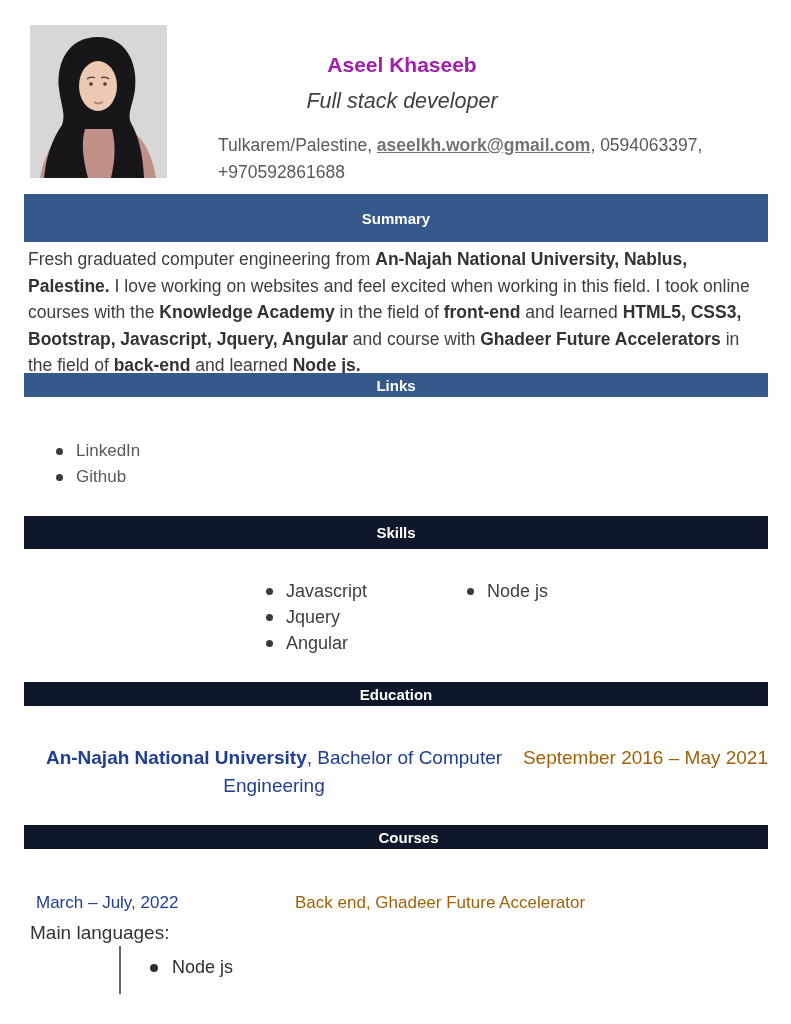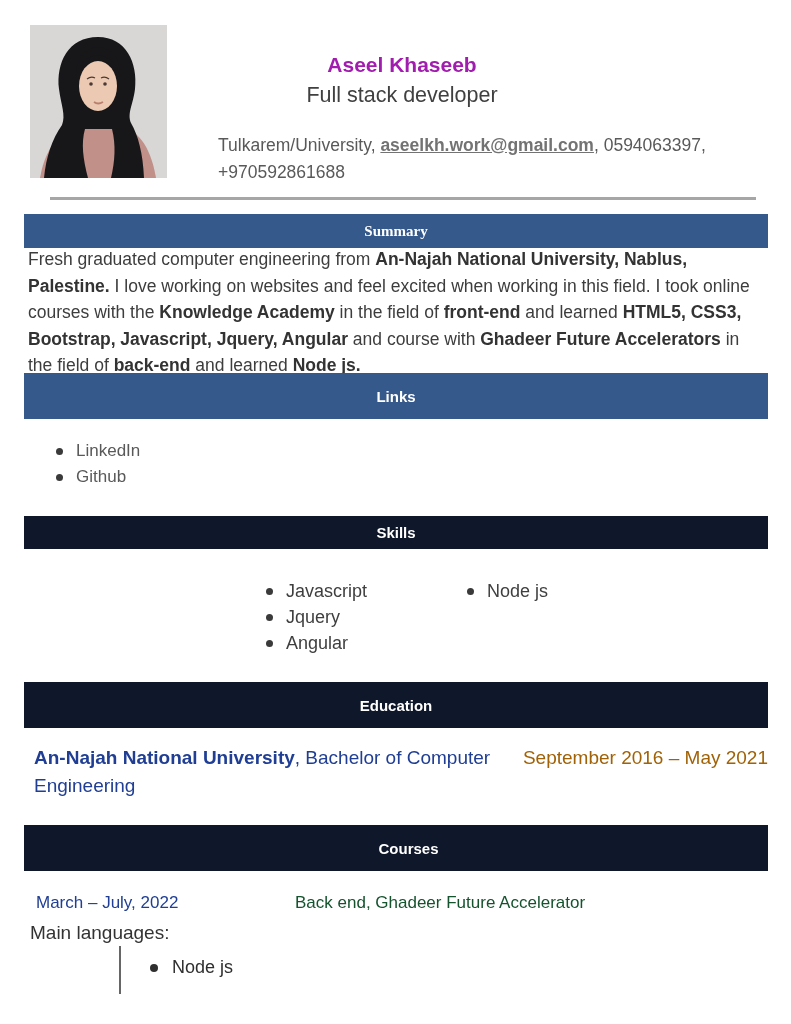--- a/index.html
+++ b/index.html
@@ -16,42 +16,42 @@
   
   .photo {
     position: absolute; left: 30px; top: 25px;
     width: 137px; height: 153px; overflow: hidden;
   }
   .head-block {
     position: absolute; left: 218px; top: 52px; width: 368px;
     text-align: center;
   }
   .name { font-size: 21px; font-weight: 700; color: #a21caf; line-height: 26px; }
-  .job-title { font-size: 21.5px; font-weight: 400; color: #404040; line-height: 28px; margin-top: 3px; }
+  .job-title { font-size: 21.5px; font-weight: 400; color: #404040; line-height: 28px; margin-top: 9px; font-style: italic; }
   .contact {
     position: absolute; left: 218px; top: 132px; width: 534px;
     font-size: 17.5px; line-height: 27px; color: #595959;
   }
   .contact a.email {
     color: #737373; font-weight: 700; text-decoration: underline; cursor: pointer;
   }
   .rule {
     position: absolute; left: 50px; top: 197px; width: 706px; height: 3px;
     background: #a6a6a6;
   }
 
   
   .bar {
-    position: absolute; left: 24px; width: 744px; height: 46px;
+    position: absolute; left: 24px; width: 744px; height: 24px;
     display: flex; align-items: center; justify-content: center;
     color: #ffffff; font-size: 15px; font-weight: 700;
   }
   .bar.medium { background: #36598b; }
   .bar.dark   { background: #0f172a; }
-  .bar-summary   { top: 214px; height: 34px; font-family: Liberation Serif, serif; }
+  .bar-summary   { top: 194px; height: 48px; }
   .bar-links     { top: 373px; }
   .bar-skills    { top: 516px; height: 33px; }
   .bar-education { top: 682px; }
   .bar-courses   { top: 825px; padding-left: 25px; }
 
   
   .summary-text {
     position: absolute; left: 28px; top: 246px; width: 738px;
     font-size: 17.5px; line-height: 26.5px; color: #3d3d3d;
   }
@@ -73,36 +73,36 @@
   .skills-col { position: absolute; top: 578px; }
   .skills-col .brow { height: 26px; }
   .skills-col .lbl { font-size: 18px; color: #3f3f3f; }
   .skills-col-1 { left: 62px; }
   .skills-col-2 { left: 266px; }
   .skills-col-3 { left: 467px; }
 
   
   .edu-left {
     position: absolute; left: 34px; top: 744px; width: 480px;
-    font-size: 19px; line-height: 28px; color: #1f3e94;
+    font-size: 19px; line-height: 28px; color: #1f3e94; text-align: center;
   }
   .edu-left .inst { font-weight: 700; }
   .edu-dates {
     position: absolute; left: 500px; top: 744px; width: 268px;
     text-align: right; font-size: 19px; color: #a16207; line-height: 28px;
   }
 
   
   .course-date {
     position: absolute; left: 36px; top: 893px;
     font-size: 17px; color: #1f3e94;
   }
   .course-title {
     position: absolute; left: 295px; top: 893px;
-    font-size: 17px; color: #14532d;
+    font-size: 17px; color: #a16207;
   }
   .main-langs {
     position: absolute; left: 30px; top: 922px;
     font-size: 19px; color: #333333;
   }
   .vline {
     position: absolute; left: 119px; top: 946px;
     width: 2px; height: 48px; background: #666666;
   }
   .lang-row { position: absolute; left: 150px; top: 957px; }
@@ -132,21 +132,21 @@
       <path d="M71,53 q4,-2 8,1" stroke="#4a3a33" stroke-width="1.2" fill="none"></path>
       <path d="M64,77 q4,3 9,0" stroke="#b97f6e" stroke-width="1.8" fill="none"></path>
     </svg>
   </div>
 
   <div class="head-block">
     <div class="name">Aseel Khaseeb</div>
     <div class="job-title">Full stack developer</div>
   </div>
 
-  <p class="contact"><span>Tulkarem/University, </span><a class="email">aseelkh.work@gmail.com</a><span>, 0594063397, </span><span>+970592861688</span></p>
+  <p class="contact"><span>Tulkarem/Palestine, </span><a class="email">aseelkh.work@gmail.com</a><span>, 0594063397, </span><span>+970592861688</span></p>
 
   <div class="rule"></div>
 
   <div class="bar medium bar-summary">
     <span>Summary</span>
   </div>
   <p class="summary-text"><span>Fresh graduated computer engineering from </span><span class="b">An-Najah National University, Nablus, Palestine.</span><span> I love working on websites and feel excited when working in this field. I took online courses with the </span><span class="b">Knowledge Academy</span><span> in the field of </span><span class="b">front-end</span><span> and learned </span><span class="b">HTML5, CSS3, Bootstrap, Javascript, Jquery, Angular</span><span> and course with </span><span class="b">Ghadeer Future Accelerators</span><span> in the field of </span><span class="b">back-end</span><span> and learned </span><span class="b">Node js.</span></p>
 
   <div class="bar medium bar-links">
     <span>Links</span>

